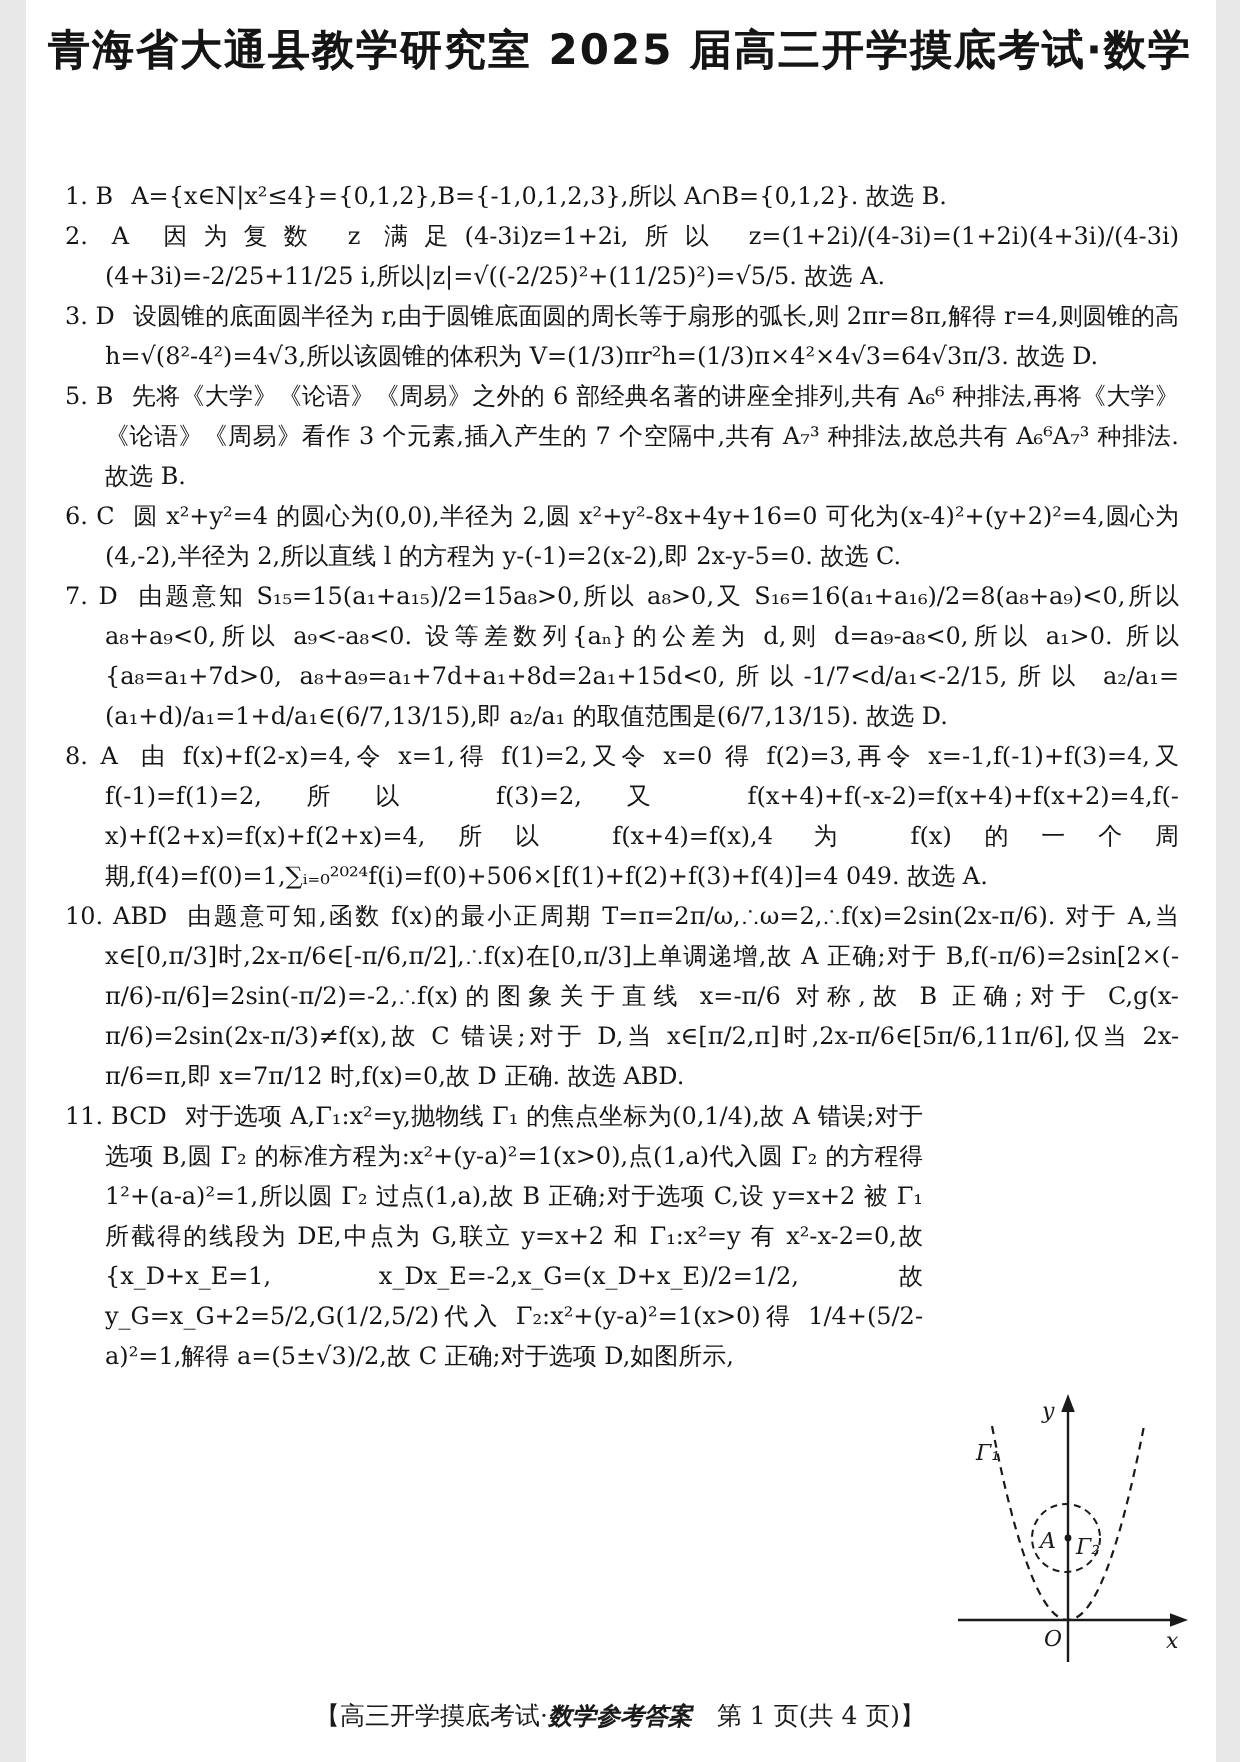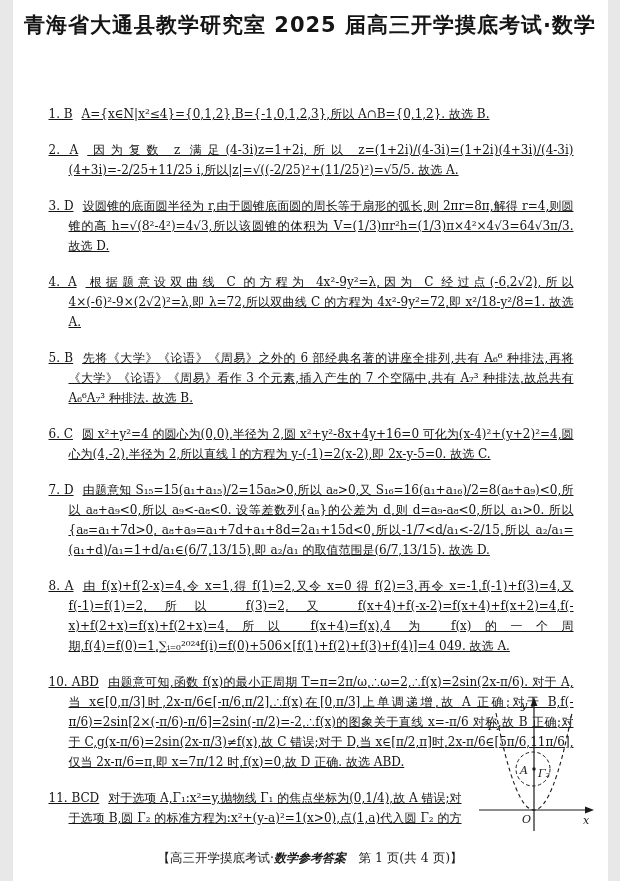--- a/index.html
+++ b/index.html
@@ -15,21 +15,21 @@
     font-weight:bold;font-size:21px;line-height:1.25;letter-spacing:1px;
   }
   .hdr h2{
     margin:7px 0 0;font-family:"DejaVu Sans","Liberation Sans",sans-serif;
     font-weight:bold;font-size:16px;line-height:1.2;letter-spacing:1px;
   }
   .content{
     position:absolute;left:20px;right:18px;top:88px;bottom:54px;
     overflow:hidden;font-size:12px;line-height:20px;text-align:justify;
   }
-  .ans{margin:16px;padding-left:20px;text-indent:-20px;text-decoration:underline;}
+  .ans{margin:0;padding-left:20px;text-indent:-20px;}
   .ans-label{margin-right:9px;white-space:pre;}
   .wrap-fig{margin-right:128px;}
   .fig{
     position:absolute;right:13px;bottom:44px;width:118px;height:140px;margin:0;
   }
   .fig svg{display:block;}
   .fig text{font-family:"DejaVu Serif","Liberation Serif",serif;font-style:italic;font-size:11px;fill:#1a1a1a;}
   .footer{
     position:absolute;left:0;right:0;bottom:13px;height:18px;
     font-size:12.5px;color:#1a1a1a;
@@ -44,21 +44,20 @@
 <div class="page">
 
   <header class="hdr">
     <h1>青海省大通县教学研究室 2025 届高三开学摸底考试·数学</h1>
   </header>
 
   <main class="content">
       <p class="ans"><span class="ans-label">1. B</span><span>A={x∈N|x²≤4}={0,1,2},B={-1,0,1,2,3},所以 A∩B={0,1,2}. 故选 B.</span></p>
       <p class="ans"><span class="ans-label">2. A</span><span>因为复数 z 满足(4-3i)z=1+2i,所以 z=(1+2i)/(4-3i)=(1+2i)(4+3i)/(4-3i)(4+3i)=-2/25+11/25 i,所以|z|=√((-2/25)²+(11/25)²)=√5/5. 故选 A.</span></p>
       <p class="ans"><span class="ans-label">3. D</span><span>设圆锥的底面圆半径为 r,由于圆锥底面圆的周长等于扇形的弧长,则 2πr=8π,解得 r=4,则圆锥的高 h=√(8²-4²)=4√3,所以该圆锥的体积为 V=(1/3)πr²h=(1/3)π×4²×4√3=64√3π/3. 故选 D.</span></p>
-      <p class="ans"><span class="ans-label">4. A</span><span>根据题意设双曲线 C 的方程为 4x²-9y²=λ,因为 C 经过点(-6,2√2),所以 4×(-6)²-9×(2√2)²=λ,即 λ=72,所以双曲线 C 的方程为 4x²-9y²=72,即 x²/18-y²/8=1. 故选 A.</span></p>
       <p class="ans"><span class="ans-label">5. B</span><span>先将《大学》《论语》《周易》之外的 6 部经典名著的讲座全排列,共有 A₆⁶ 种排法,再将《大学》《论语》《周易》看作 3 个元素,插入产生的 7 个空隔中,共有 A₇³ 种排法,故总共有 A₆⁶A₇³ 种排法. 故选 B.</span></p>
       <p class="ans"><span class="ans-label">6. C</span><span>圆 x²+y²=4 的圆心为(0,0),半径为 2,圆 x²+y²-8x+4y+16=0 可化为(x-4)²+(y+2)²=4,圆心为(4,-2),半径为 2,所以直线 l 的方程为 y-(-1)=2(x-2),即 2x-y-5=0. 故选 C.</span></p>
       <p class="ans"><span class="ans-label">7. D</span><span>由题意知 S₁₅=15(a₁+a₁₅)/2=15a₈&gt;0,所以 a₈&gt;0,又 S₁₆=16(a₁+a₁₆)/2=8(a₈+a₉)&lt;0,所以 a₈+a₉&lt;0,所以 a₉&lt;-a₈&lt;0. 设等差数列{aₙ}的公差为 d,则 d=a₉-a₈&lt;0,所以 a₁&gt;0. 所以{a₈=a₁+7d&gt;0, a₈+a₉=a₁+7d+a₁+8d=2a₁+15d&lt;0,所以-1/7&lt;d/a₁&lt;-2/15,所以 a₂/a₁=(a₁+d)/a₁=1+d/a₁∈(6/7,13/15),即 a₂/a₁ 的取值范围是(6/7,13/15). 故选 D.</span></p>
       <p class="ans"><span class="ans-label">8. A</span><span>由 f(x)+f(2-x)=4,令 x=1,得 f(1)=2,又令 x=0 得 f(2)=3,再令 x=-1,f(-1)+f(3)=4,又 f(-1)=f(1)=2,所以 f(3)=2,又 f(x+4)+f(-x-2)=f(x+4)+f(x+2)=4,f(-x)+f(2+x)=f(x)+f(2+x)=4,所以 f(x+4)=f(x),4 为 f(x)的一个周期,f(4)=f(0)=1,∑ᵢ₌₀²⁰²⁴f(i)=f(0)+506×[f(1)+f(2)+f(3)+f(4)]=4 049. 故选 A.</span></p>
       <p class="ans"><span class="ans-label">10. ABD</span><span>由题意可知,函数 f(x)的最小正周期 T=π=2π/ω,∴ω=2,∴f(x)=2sin(2x-π/6). 对于 A,当 x∈[0,π/3]时,2x-π/6∈[-π/6,π/2],∴f(x)在[0,π/3]上单调递增,故 A 正确;对于 B,f(-π/6)=2sin[2×(-π/6)-π/6]=2sin(-π/2)=-2,∴f(x)的图象关于直线 x=-π/6 对称,故 B 正确;对于 C,g(x-π/6)=2sin(2x-π/3)≠f(x),故 C 错误;对于 D,当 x∈[π/2,π]时,2x-π/6∈[5π/6,11π/6],仅当 2x-π/6=π,即 x=7π/12 时,f(x)=0,故 D 正确. 故选 ABD.</span></p>
       <p class="ans wrap-fig"><span class="ans-label">11. BCD</span><span>对于选项 A,Γ₁:x²=y,抛物线 Γ₁ 的焦点坐标为(0,1/4),故 A 错误;对于选项 B,圆 Γ₂ 的标准方程为:x²+(y-a)²=1(x&gt;0),点(1,a)代入圆 Γ₂ 的方程得 1²+(a-a)²=1,所以圆 Γ₂ 过点(1,a),故 B 正确;对于选项 C,设 y=x+2 被 Γ₁ 所截得的线段为 DE,中点为 G,联立 y=x+2 和 Γ₁:x²=y 有 x²-x-2=0,故{x_D+x_E=1, x_Dx_E=-2,x_G=(x_D+x_E)/2=1/2,故 y_G=x_G+2=5/2,G(1/2,5/2)代入 Γ₂:x²+(y-a)²=1(x&gt;0)得 1/4+(5/2-a)²=1,解得 a=(5±√3)/2,故 C 正确;对于选项 D,如图所示,</span></p>
     </main>
 
   <figure class="fig">
     <svg viewBox="0 0 118 140" width="118" height="140">

